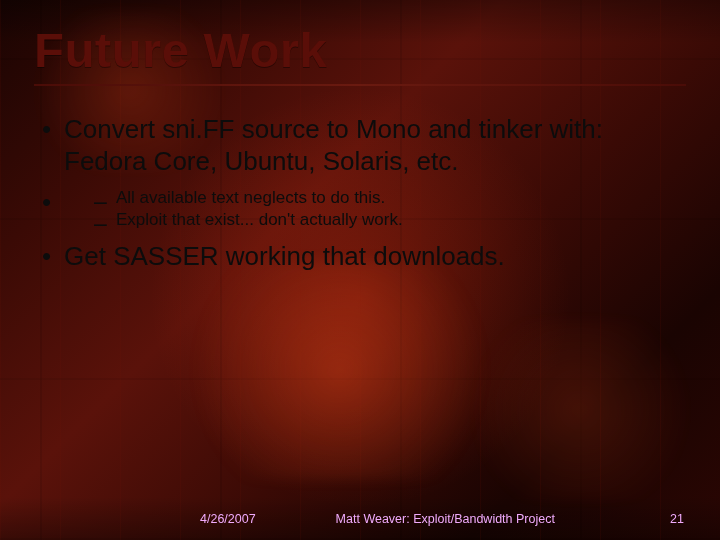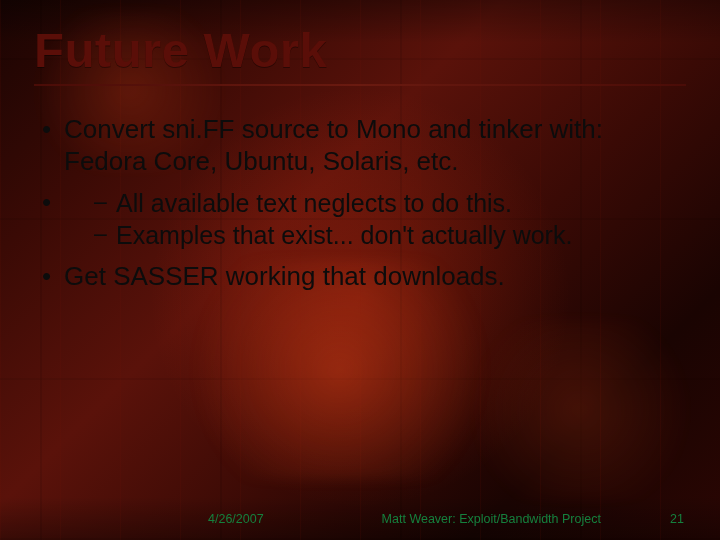--- a/index.html
+++ b/index.html
@@ -75,40 +75,39 @@
     color: #0c0c0c;
   }
   ul.sub {
     list-style: none;
     padding-left: 30px;
     margin: 6px 0 8px 0;
   }
   ul.sub > li {
     position: relative;
     padding-left: 22px;
-    font-size: 25px;
+    font-size: 17px;
     line-height: 1.28;
     color: #0c0c0c;
   }
   ul.sub > li::before {
     content: "–";
     position: absolute;
     left: 0; top: 0;
     font-size: 23px;
     color: #0c0c0c;
   }
   .footer {
     position: absolute;
     left: 0; right: 0; bottom: 14px;
     display: flex;
     align-items: baseline;
     font-size: 12.5px;
-    color: #15803d;
-    padding: 0 36px 0 8px;
-    gap: 38px;
+    color: #f0abfc;
+    padding: 0 36px 0 0;
   }
   .footer .date { margin-left: 200px; }
   .footer .proj { margin-left: 80px; }
   .footer .page { margin-left: auto; }
 </style>
 </head>
 <body>
 
 <div class="bg-lines"></div>
 <div class="glow g1"></div>
@@ -122,21 +121,21 @@
   <ul class="main">
     <li>
       <span>Convert sni.FF source to Mono and tinker with: Fedora Core, Ubuntu, Solaris, etc.</span>
     </li>
     <li>
       <ul class="sub">
         <li>
           <span>All available text neglects to do this.</span>
         </li>
         <li>
-          <span>Examples that exist... don't actually work.</span>
+          <span>Exploit that exist... don't actually work.</span>
         </li>
       </ul>
     </li>
     <li>
       <span>Get SASSER working that downloads.</span>
     </li>
   </ul>
 
   <div class="footer">
     <span class="date">4/26/2007</span>

